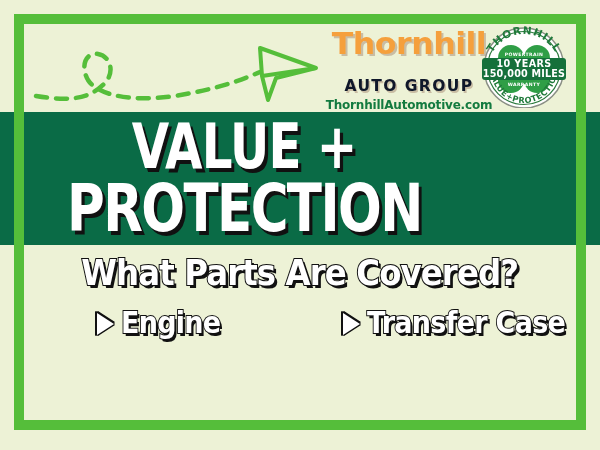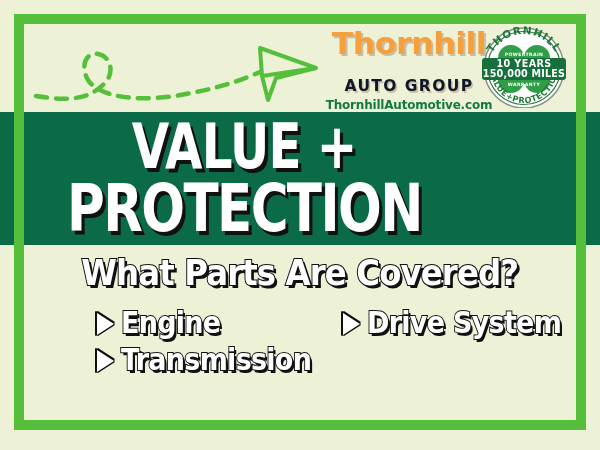--- a/index.html
+++ b/index.html
@@ -218,26 +218,22 @@
   <div class="subtitle">
     <span>What Parts Are Covered?</span>
   </div>
 
   <div class="parts">
     <div class="col col-left">
       <div class="part">
         <span class="tri"></span>
         <span class="part-label">Engine</span>
       </div>
-      <div class="part">
-        <span class="tri"></span>
-        <span class="part-label">Transmission</span>
-      </div>
     </div>
     <div class="col col-right">
       <div class="part">
         <span class="tri"></span>
-        <span class="part-label">Drive System</span>
+        <span class="part-label">Transfer Case</span>
       </div>
     </div>
   </div>
 
 </div>
 
 </body></html>

